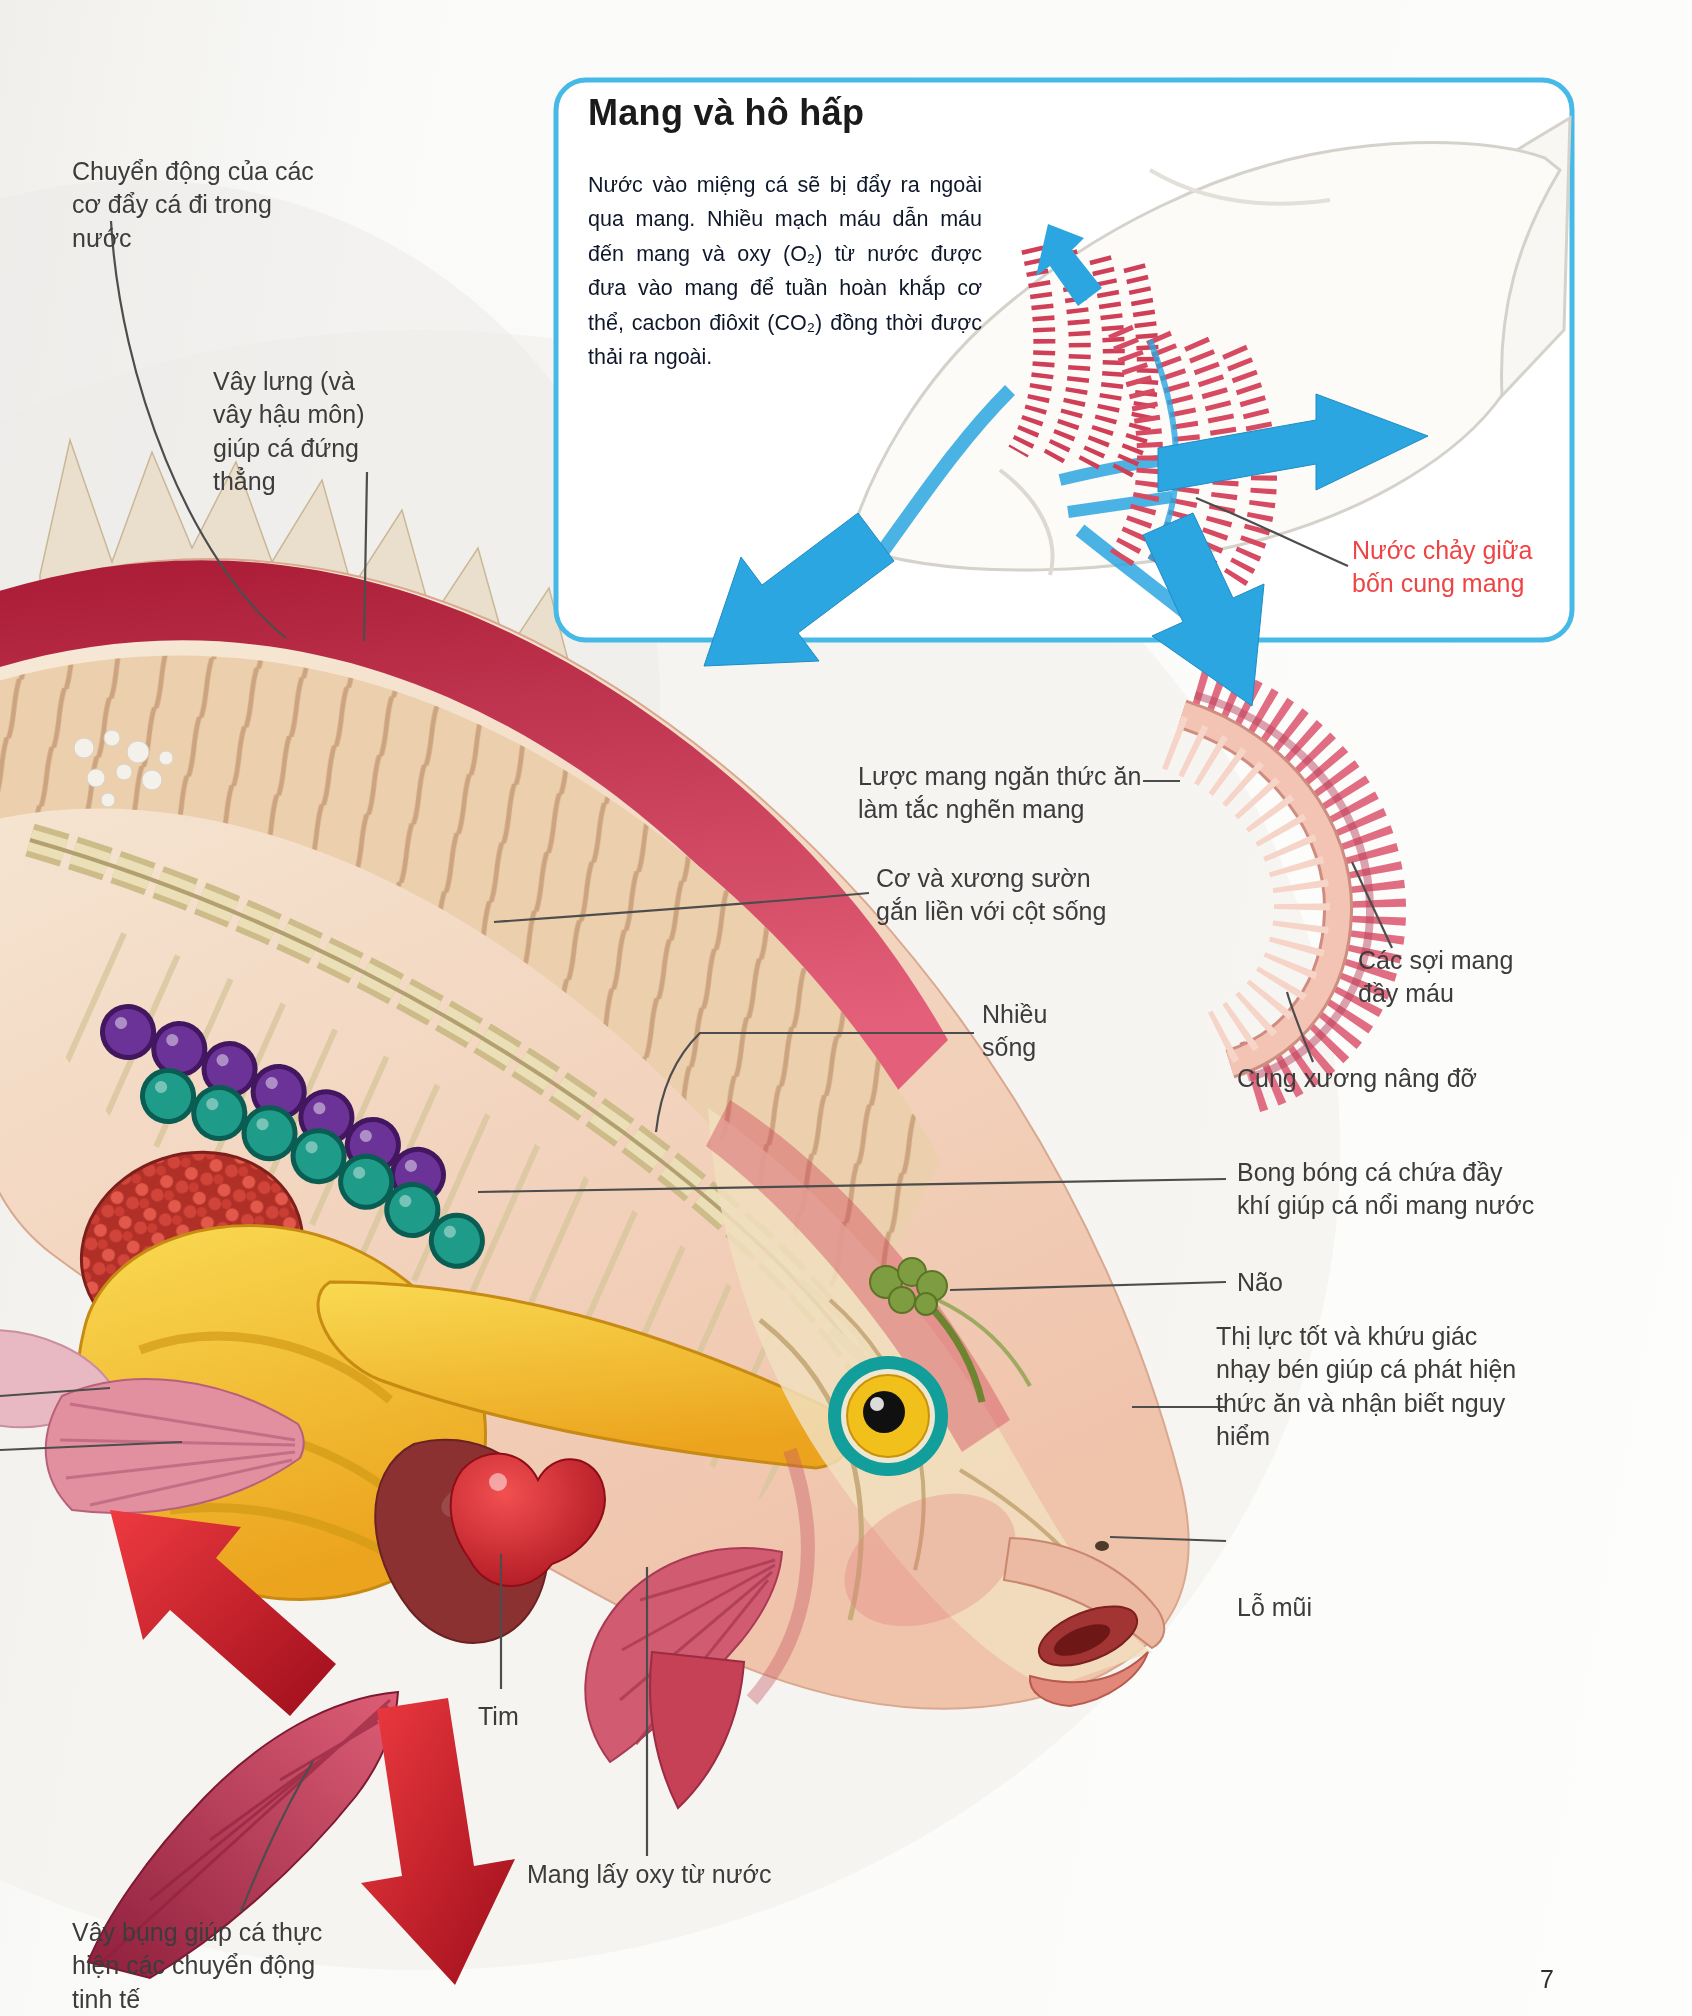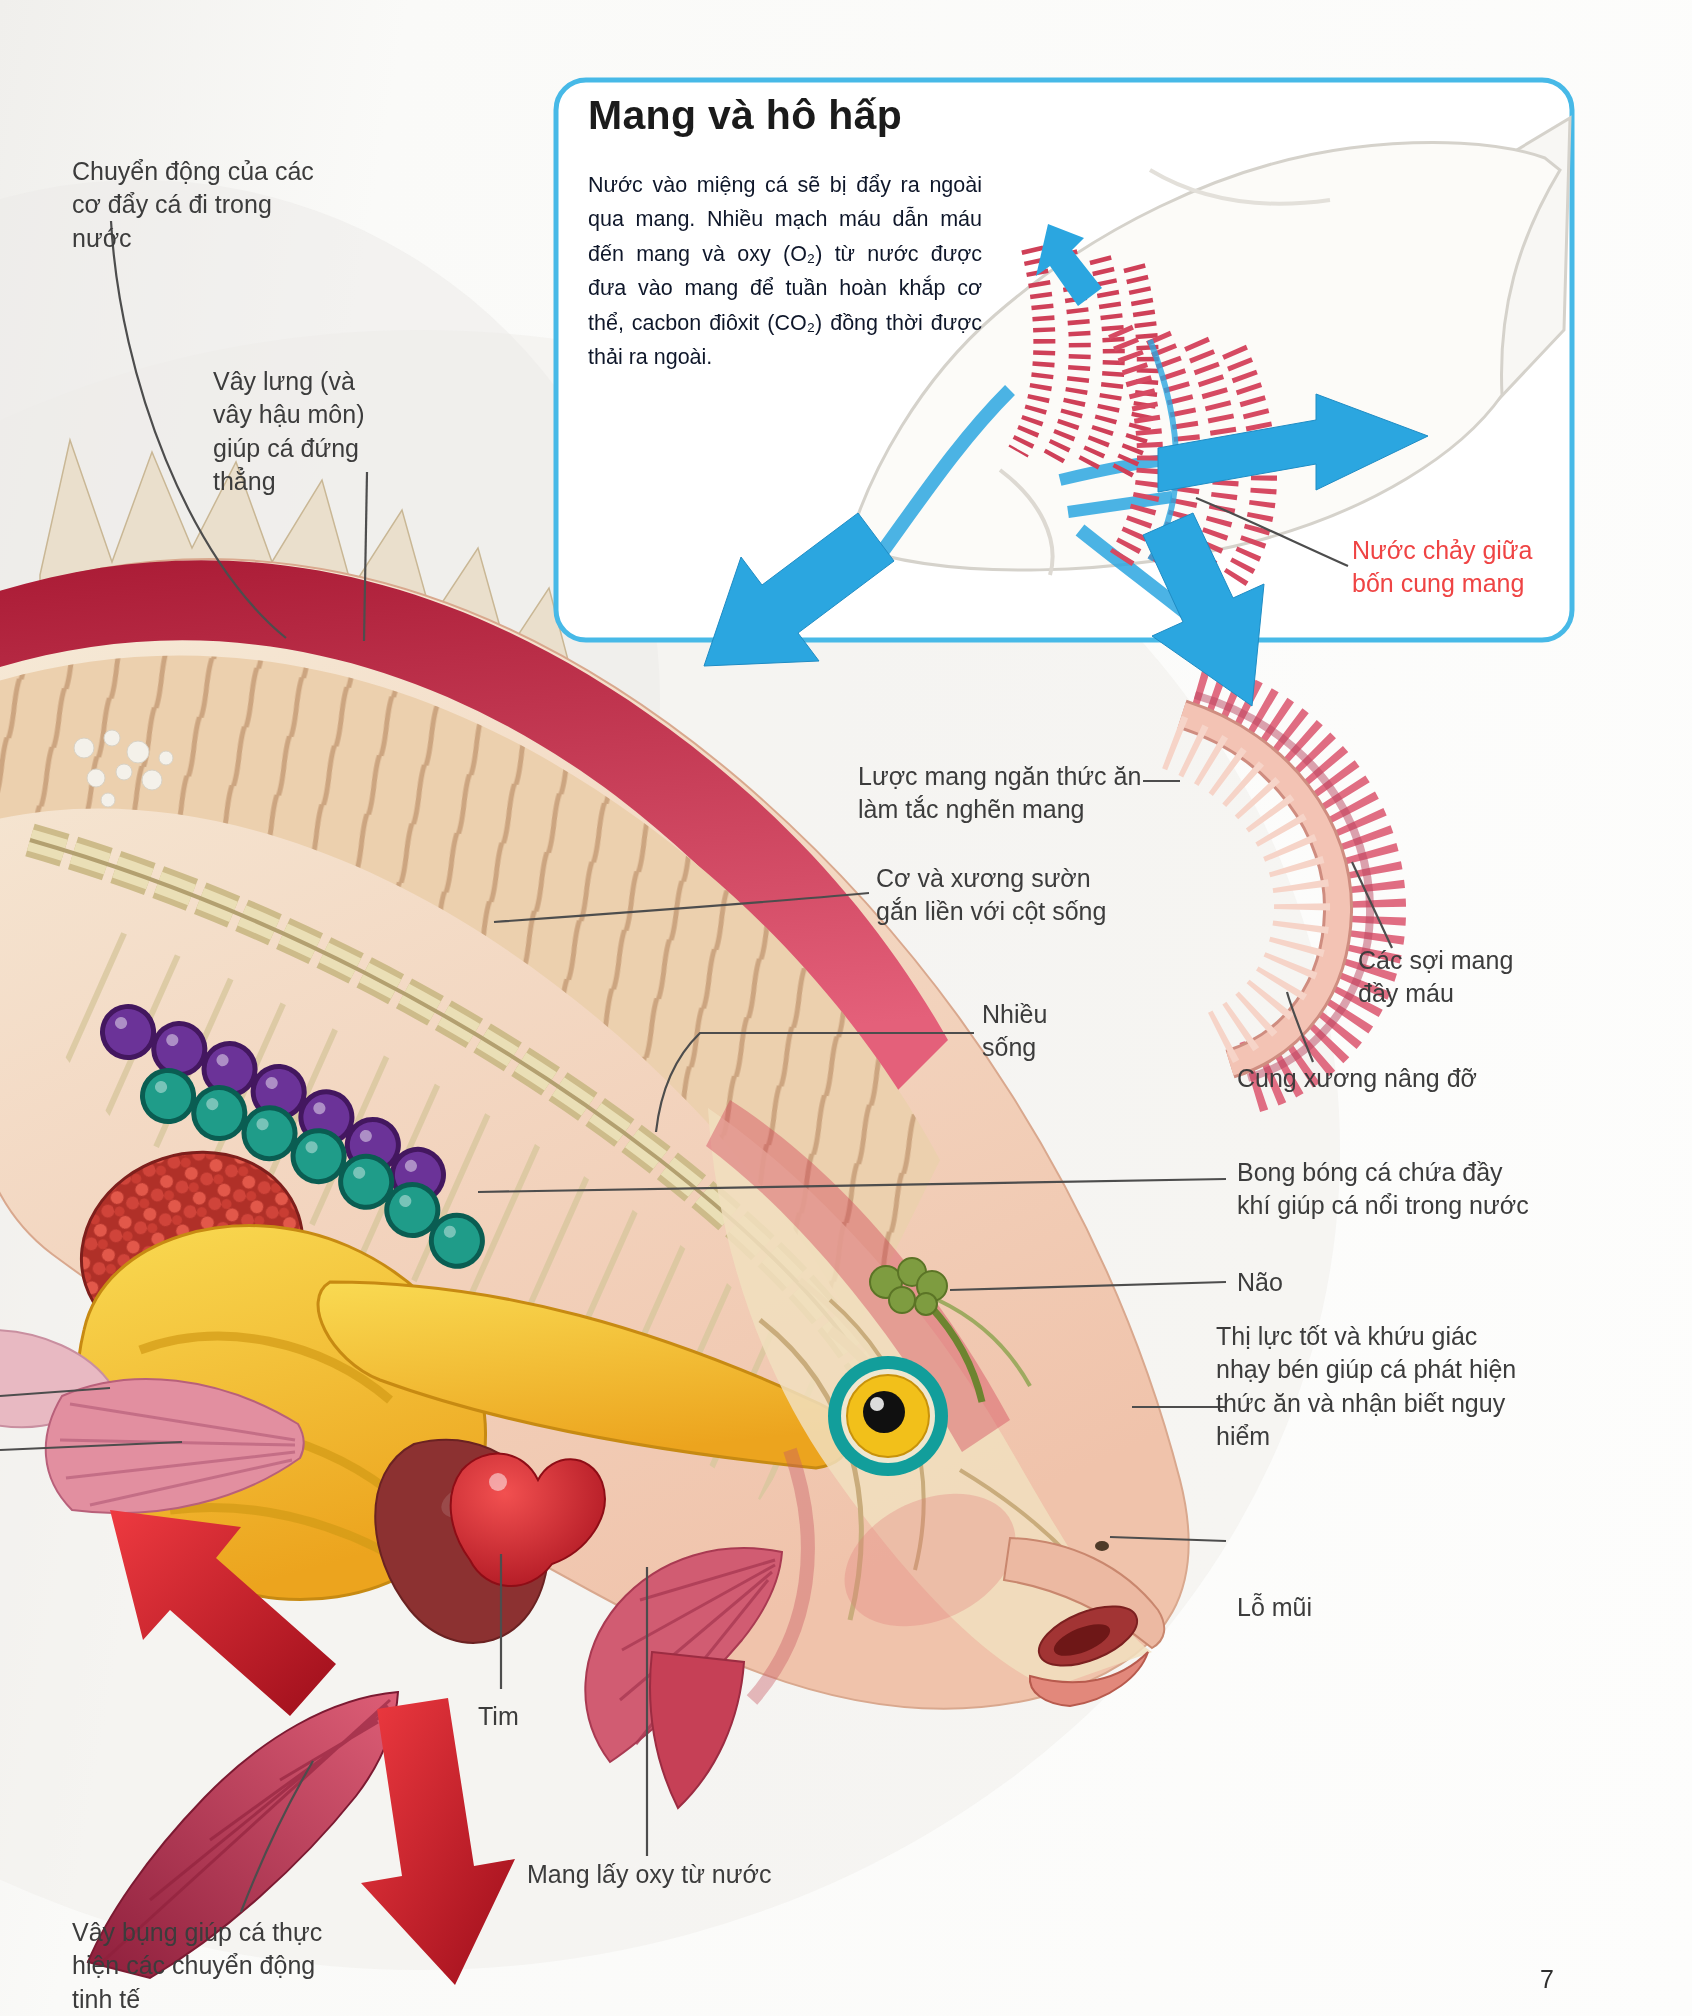--- a/index.html
+++ b/index.html
@@ -3,21 +3,21 @@
 <meta charset="utf-8">
 <style>
   html,body{margin:0;padding:0;}
   body{
     width:1692px;height:2016px;position:relative;overflow:hidden;
     background:linear-gradient(100deg,#f0efec 0%,#fafaf8 20%,#fdfdfc 100%);
     font-family:"Liberation Sans", sans-serif;
   }
   .art{position:absolute;left:0;top:0;width:1692px;height:2016px;}
   .lbl{position:absolute;font-size:25px;color:#3c3c3c;line-height:1.33;}
-  .inset-title{position:absolute;font-size:41px;font-weight:bold;color:#1b1b1b;letter-spacing:.3px;}
+  .inset-title{position:absolute;font-size:36px;font-weight:bold;color:#1b1b1b;letter-spacing:.3px;}
   .inset-body{position:absolute;font-size:21.5px;color:#0f172a;text-align:justify;line-height:1.6;}
   .caption{color:#ef4444;}
   .page-num{position:absolute;font-size:25px;color:#2f2f2f;}
   .center{text-align:left;}
 </style>
 </head>
 <body>
 
 <svg class="art" viewBox="0 0 1692 2016" xmlns="http://www.w3.org/2000/svg">
   <defs>
@@ -248,21 +248,21 @@
 <div class="inset-body" style="left:588px;top:168px;width:394px;">Nước vào miệng cá sẽ bị đẩy ra ngoài qua mang. Nhiều mạch máu dẫn máu đến mang và oxy (O₂) từ nước được đưa vào mang để tuần hoàn khắp cơ thể, cacbon điôxit (CO₂) đồng thời được thải ra ngoài.</div>
 <div class="lbl caption" style="left:1352px;top:534px;width:220px;">Nước chảy giữa bốn cung mang</div>
 
 <div class="lbl" style="left:72px;top:155px;width:250px;">Chuyển động của các cơ đẩy cá đi trong nước</div>
 <div class="lbl" style="left:213px;top:365px;width:185px;">Vây lưng (và vây hậu môn) giúp cá đứng thẳng</div>
 <div class="lbl" style="left:858px;top:748px;width:285px;margin-top:12px;">Lược mang ngăn thức ăn làm tắc nghẽn mang</div>
 <div class="lbl" style="left:876px;top:862px;width:250px;">Cơ và xương sườn gắn liền với cột sống</div>
 <div class="lbl" style="left:982px;top:998px;width:110px;">Nhiều sống</div>
 <div class="lbl" style="left:1358px;top:944px;width:185px;">Các sợi mang đầy máu</div>
 <div class="lbl" style="left:1237px;top:1062px;width:260px;">Cung xương nâng đỡ</div>
-<div class="lbl" style="left:1237px;top:1156px;width:300px;">Bong bóng cá chứa đầy khí giúp cá nổi trong nước</div>
+<div class="lbl" style="left:1237px;top:1156px;width:300px;">Bong bóng cá chứa đầy khí giúp cá nổi mang nước</div>
 <div class="lbl" style="left:1237px;top:1266px;width:100px;">Não</div>
 <div class="lbl" style="left:1216px;top:1320px;width:310px;">Thị lực tốt và khứu giác nhạy bén giúp cá phát hiện thức ăn và nhận biết nguy hiểm</div>
 <div class="lbl" style="left:1237px;top:1591px;width:120px;">Lỗ mũi</div>
 <div class="lbl" style="left:478px;top:1700px;width:90px;">Tim</div>
 <div class="lbl" style="left:527px;top:1858px;width:280px;">Mang lấy oxy từ nước</div>
 <div class="lbl center" style="left:72px;top:1916px;width:268px;">Vây bụng giúp cá thực hiện các chuyển động tinh tế</div>
 
 <div class="page-num" style="left:1540px;top:1965px;">7</div>
 
 </body></html>

